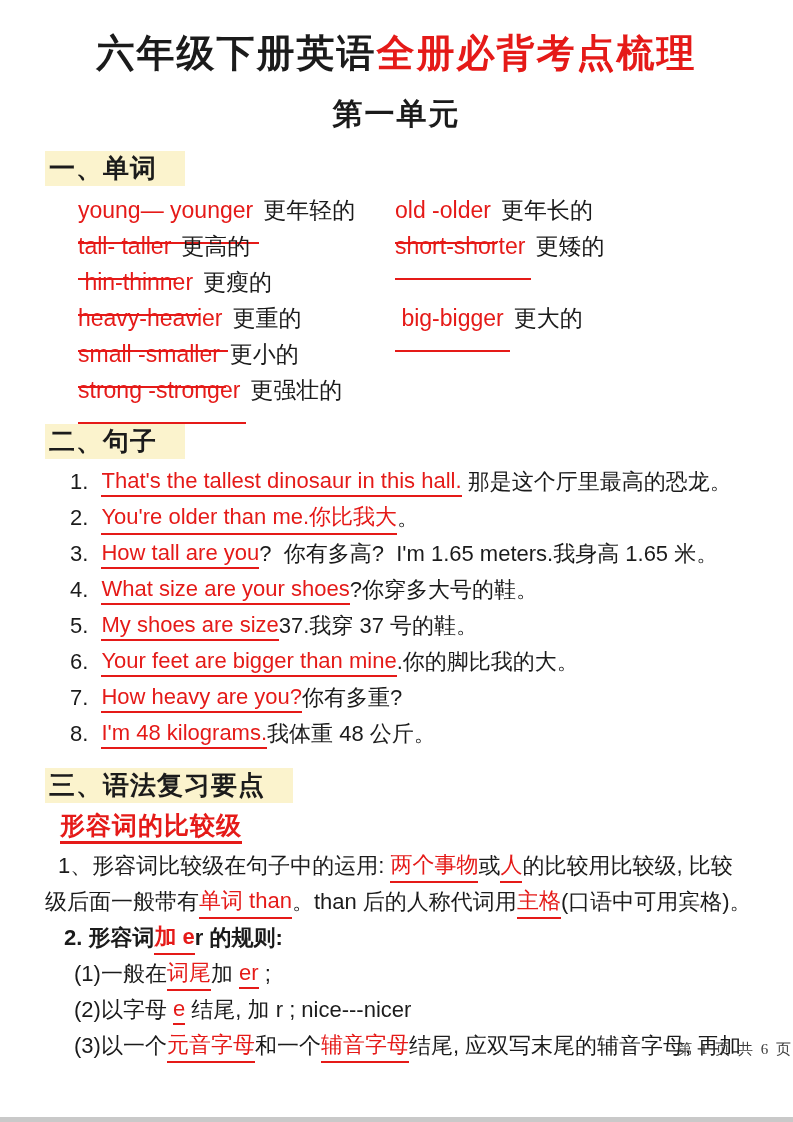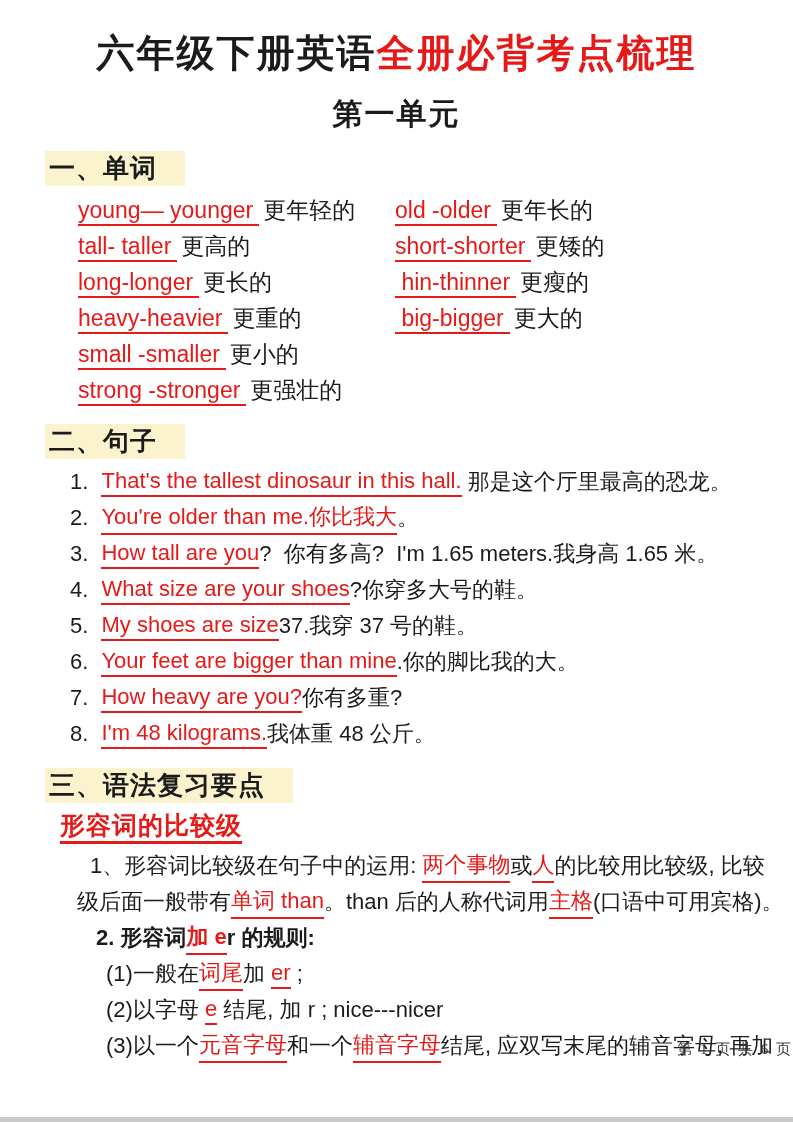--- a/index.html
+++ b/index.html
@@ -43,21 +43,21 @@
     padding:4px 28px 5px 4px;
     letter-spacing:1px;
   }
   .words-list{margin:6px 0 0 78px;}
   .word-row{display:flex;height:36px;align-items:center;white-space:pre;}
   .word-row .word-item:first-child{width:317px;flex:0 0 317px;}
   .word-en{
     color:var(--red);
     font-size:23px;
     border-bottom:2px solid var(--red);
-    padding:0 6px 1px 0;
+    padding:0 6px 19px 0;
   }
   .word-cn{font-size:23px;color:var(--ink);margin-left:4px;}
   .sentence-list{margin-top:5px;}
   .sentence{
     display:flex;height:36px;align-items:center;
     margin-left:70px;font-size:22px;white-space:pre;
   }
   .snum{margin-right:7px;color:var(--ink);}
   .seg-ru{
     color:var(--red);
@@ -68,21 +68,21 @@
   .g-sub-wrap{margin:10px 0 4px 60px;line-height:1;}
   .g-sub{
     display:inline-block;
     color:var(--red);
     font-size:25px;
     font-weight:700;
     border-bottom:3px solid var(--red);
     padding-bottom:3px;
     letter-spacing:1px;
   }
-  .grammar-list{margin-top:4px;margin-left:32px;}
+  .grammar-list{margin-top:4px;}
   .g-line{display:flex;height:36px;align-items:center;font-size:22px;white-space:pre;}
   .g-line1{margin-left:58px;}
   .g-line2{margin-left:45px;align-items:center;}
   .g-numbered{margin-left:64px;font-weight:bold;}
   .g-rule{margin-left:74px;}
   .footer{
     position:absolute;left:0;top:1040px;width:100%;
     text-align:right;
     font-family:"Liberation Serif","DejaVu Serif",serif;
     font-size:15px;color:#3c3c3c;letter-spacing:2px;
@@ -99,21 +99,21 @@
 
   <div class="title"><span class="t-black">六年级下册英语</span><span class="t-red">全册必背考点梳理</span></div>
 
   <div class="subtitle">第一单元</div>
 
   <div class="sec-h"><span class="hl">一、单词</span></div>
 
   <div class="words-list">
       <div class="word-row"><div class="word-item"><span class="word-en">young— younger</span><span class="word-cn">更年轻的</span></div><div class="word-item"><span class="word-en">old -older</span><span class="word-cn">更年长的</span></div></div>
       <div class="word-row"><div class="word-item"><span class="word-en">tall- taller</span><span class="word-cn">更高的</span></div><div class="word-item"><span class="word-en">short-shorter</span><span class="word-cn">更矮的</span></div></div>
-      <div class="word-row"><div class="word-item"><span class="word-en">long-longer</span><span class="word-cn">更长的</span></div><div class="word-item"><span class="word-en"> hin-thinner</span><span class="word-cn">更瘦的</span></div></div>
+      <div class="word-row"><div class="word-item"><span class="word-en"> hin-thinner</span><span class="word-cn">更瘦的</span></div></div>
       <div class="word-row"><div class="word-item"><span class="word-en">heavy-heavier</span><span class="word-cn">更重的</span></div><div class="word-item"><span class="word-en"> big-bigger</span><span class="word-cn">更大的</span></div></div>
       <div class="word-row"><div class="word-item"><span class="word-en">small -smaller</span><span class="word-cn">更小的</span></div></div>
       <div class="word-row"><div class="word-item"><span class="word-en">strong -stronger</span><span class="word-cn">更强壮的</span></div></div>
     </div>
 
   <div class="sec-h"><span class="hl">二、句子</span></div>
 
   <div class="sentence-list">
       <div class="sentence"><span class="snum">1. </span><span class="seg-ru">That's the tallest dinosaur in this hall.</span><span class="seg-b"> 那是这个厅里最高的恐龙。</span></div>
       <div class="sentence"><span class="snum">2. </span><span class="seg-ru">You're older than me.你比我大</span><span class="seg-b">。</span></div>

